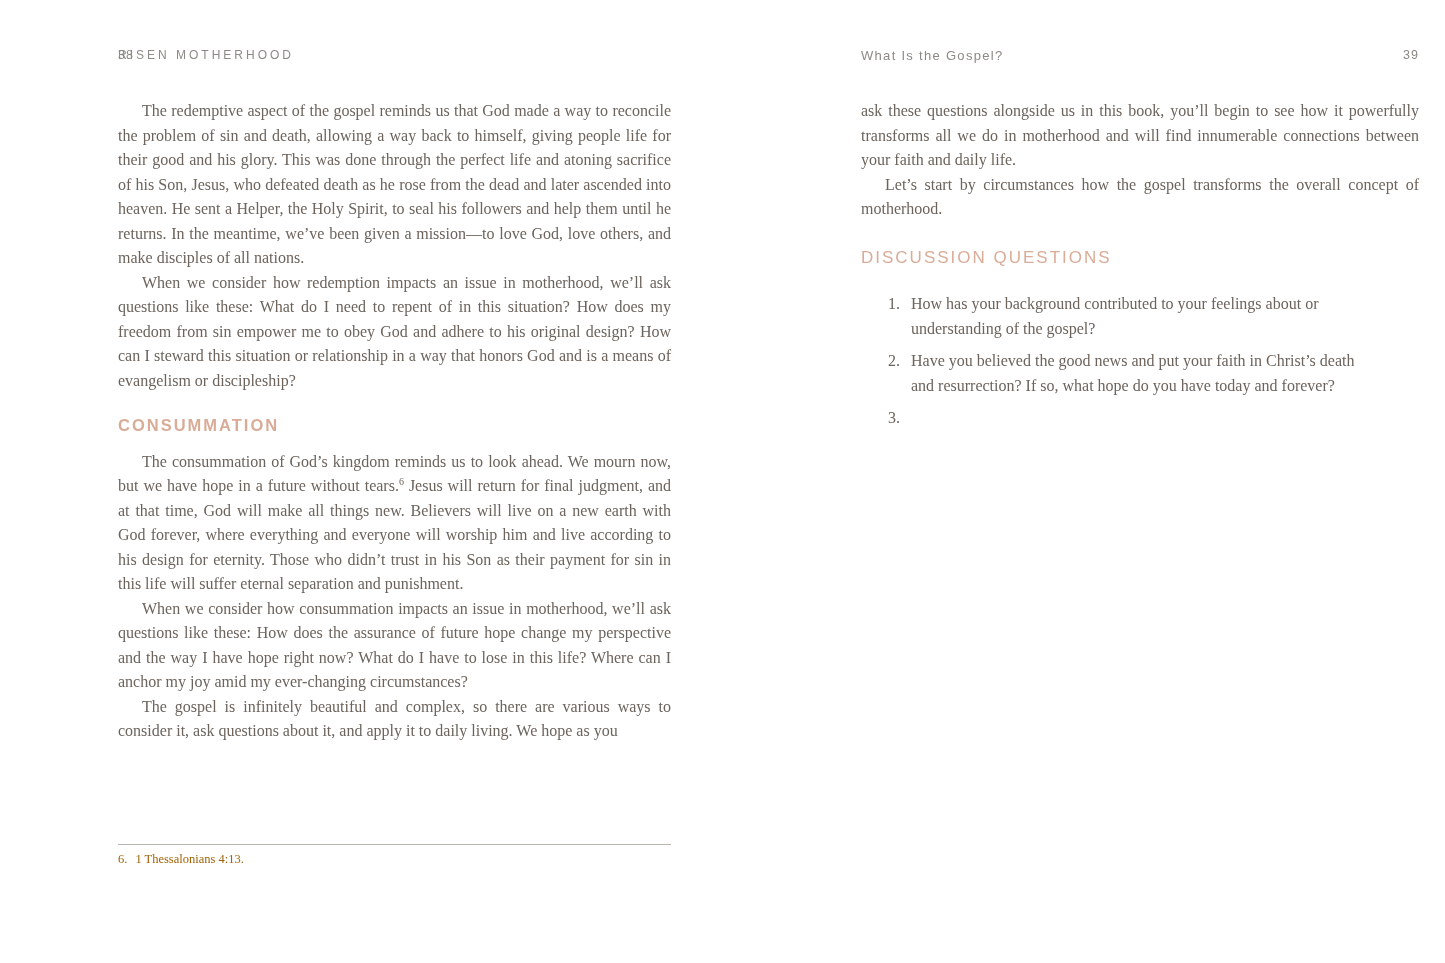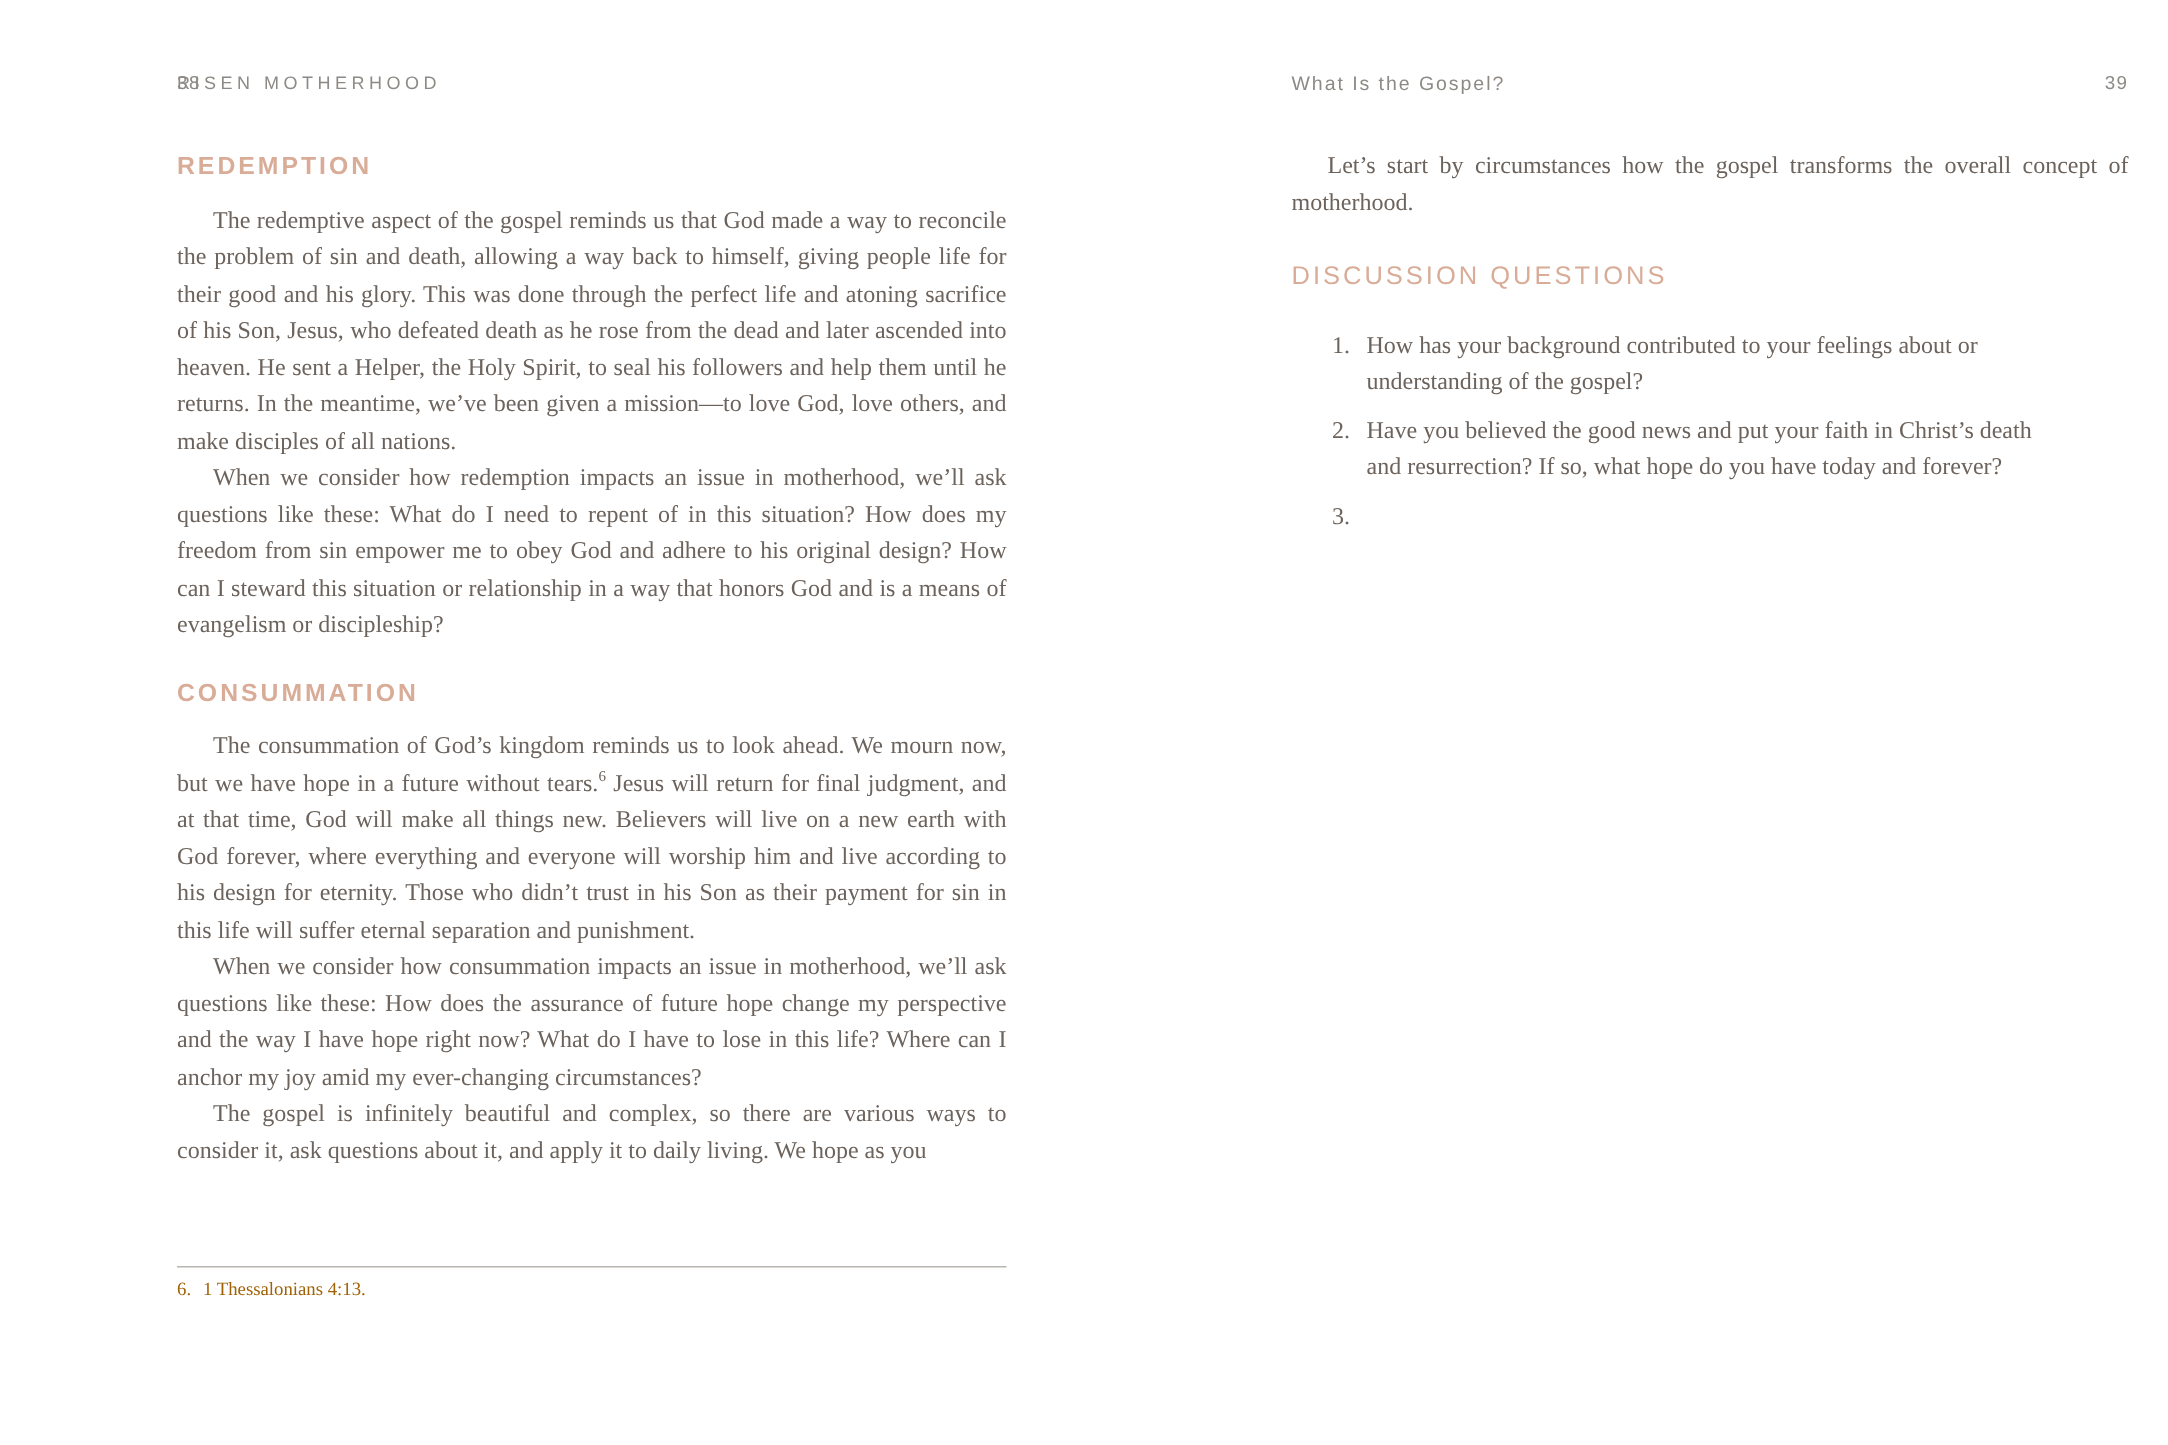--- a/index.html
+++ b/index.html
@@ -76,21 +76,20 @@
 <div class="spread">
 
   <div class="page page-left">
     <div class="page-header">
       <span class="page-num">38</span>
       <span class="running-head">RISEN MOTHERHOOD</span>
     </div>
 
     <div class="body-text">
 
-      <h2 class="section-heading">REDEMPTION</h2>
       <p class="indent">The redemptive aspect of the gospel reminds us that God made a way to reconcile the problem of sin and death, allowing a way back to himself, giving people life for their good and his glory. This was done through the perfect life and atoning sacrifice of his Son, Jesus, who defeated death as he rose from the dead and later ascended into heaven. He sent a Helper, the Holy Spirit, to seal his followers and help them until he returns. In the meantime, we’ve been given a mission—to love God, love others, and make disciples of all nations.</p>
       <p class="indent">When we consider how redemption impacts an issue in motherhood, we’ll ask questions like these: What do I need to repent of in this situation? How does my freedom from sin empower me to obey God and adhere to his original design? How can I steward this situation or relationship in a way that honors God and is a means of evangelism or discipleship?</p>
 
       <h2 class="section-heading">CONSUMMATION</h2>
       <p class="indent"><span>The consummation of God’s kingdom reminds us to look ahead. We mourn now, but we have hope in a future without tears.</span><sup class="fn-ref">6</sup><span> Jesus will return for final judgment, and at that time, God will make all things new. Believers will live on a new earth with God forever, where everything and everyone will worship him and live according to his design for eternity. Those who didn’t trust in his Son as their payment for sin in this life will suffer eternal separation and punishment.</span></p>
       <p class="indent">When we consider how consummation impacts an issue in motherhood, we’ll ask questions like these: How does the assurance of future hope change my perspective and the way I have hope right now? What do I have to lose in this life? Where can I anchor my joy amid my ever-changing circumstances?</p>
       <p class="indent">The gospel is infinitely beautiful and complex, so there are various ways to consider it, ask questions about it, and apply it to daily living. We hope as you</p>
     </div>
 
     <div class="footnote-block">
@@ -99,20 +98,21 @@
     </div>
   </div>
 
   <div class="page page-right">
     <div class="page-header">
       <span class="running-head">What Is the Gospel?</span>
       <span class="page-num">39</span>
     </div>
 
     <div class="body-text">
+      <p class="no-indent">ask these questions alongside us in this book, you’ll begin to see how it powerfully transforms all we do in motherhood and will find innumerable connections between your faith and daily life.</p>
       <p class="indent">Let’s start by circumstances how the gospel transforms the overall concept of motherhood.</p>
 
       <h2 class="section-heading light">DISCUSSION QUESTIONS</h2>
 
       <div class="questions">
         <div class="question">
           <span class="q-num">1.</span>
           <span class="q-text">How has your background contributed to your feelings about or understanding of the gospel?</span>
         </div>
         <div class="question">

